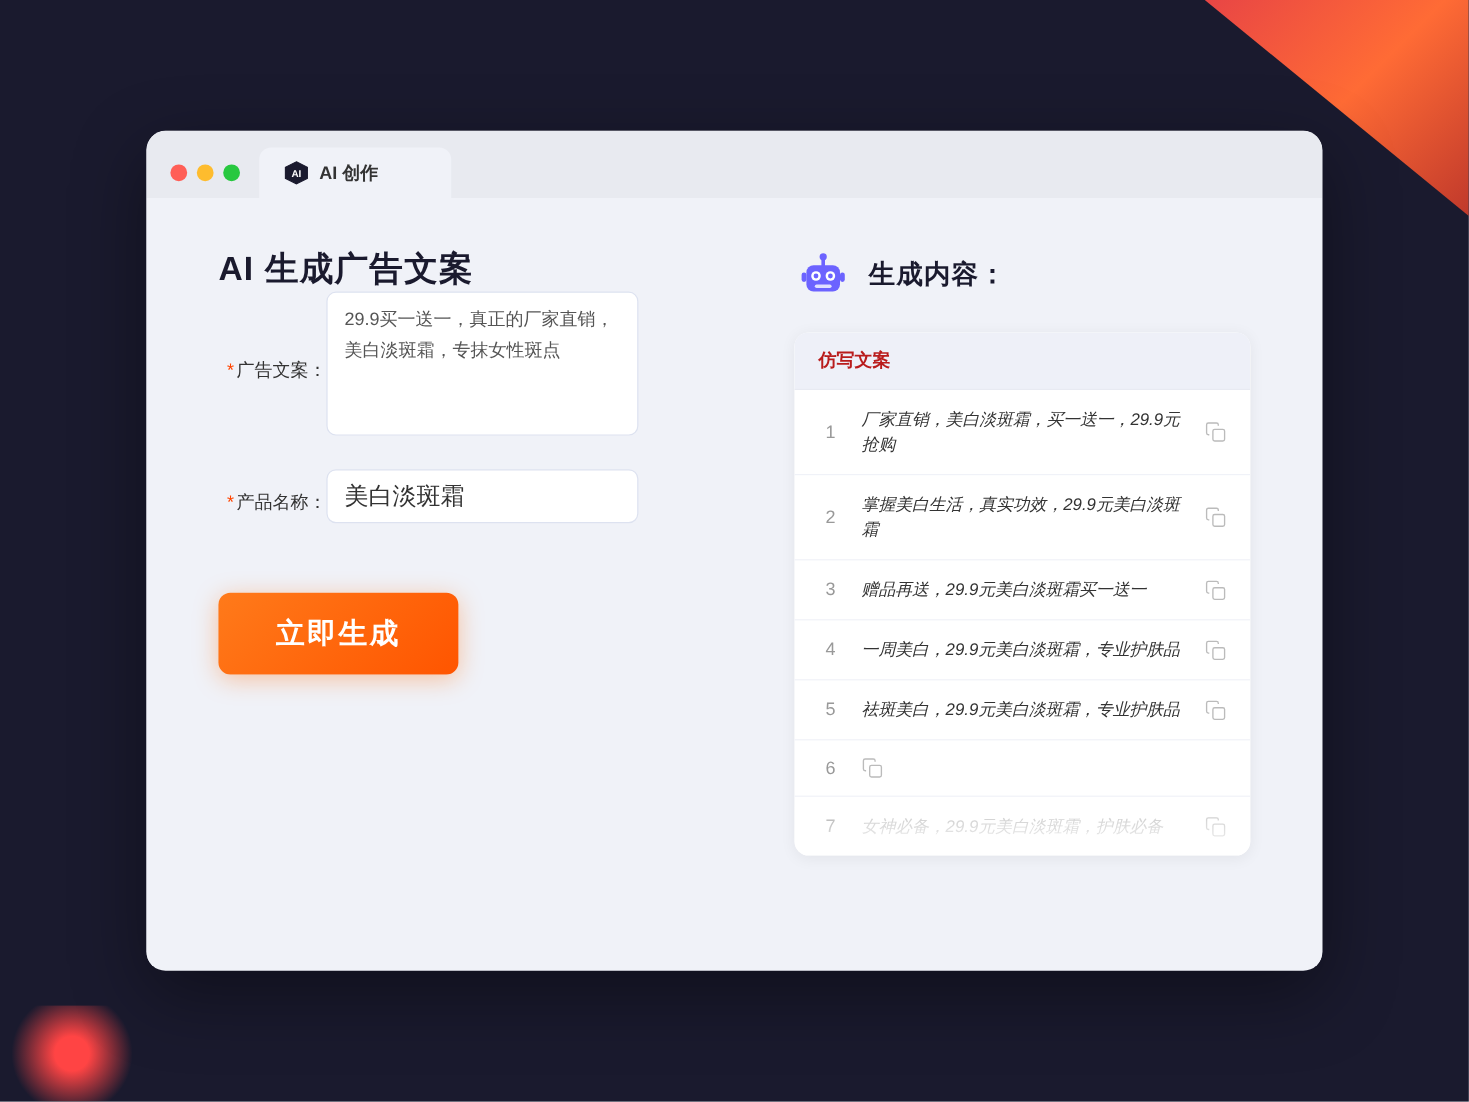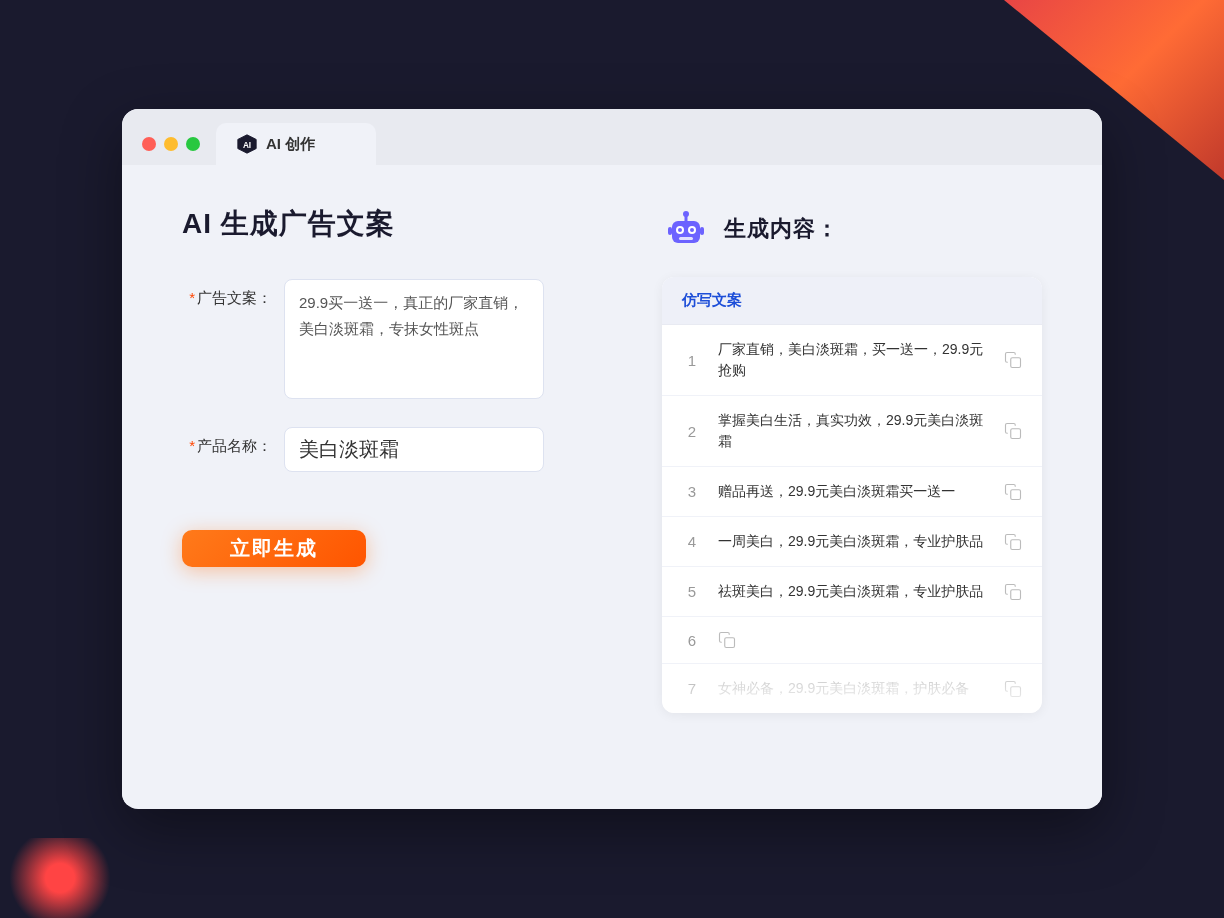--- a/index.html
+++ b/index.html
@@ -106,29 +106,27 @@
 
     
     .left-panel {
       flex: 0 0 420px;
     }
 
     .page-title {
       font-size: 28px;
       font-weight: 700;
       color: #1a1a2e;
-      margin-bottom: 36px;
       letter-spacing: 1px;
     }
 
     .form-group {
       display: flex;
-      align-items: flex-start;
+      align-items: center;
       margin-bottom: 28px;
-      gap: 12px;
     }
 
     .form-label {
       font-size: 15px;
       color: #333;
       min-width: 90px;
       text-align: right;
       padding-top: 10px;
       flex-shrink: 0;
     }
@@ -165,22 +163,22 @@
       height: 120px;
       max-width: 260px;
       line-height: 1.7;
     }
 
     .generate-btn {
       background: linear-gradient(135deg, #ff7a1a, #ff5500);
       color: #fff;
       border: none;
       border-radius: 10px;
-      padding: 5px 48px;
-      font-size: 20px;
+      padding: 18px 48px;
+      font-size: 24px;
       font-weight: 700;
       cursor: pointer;
       margin-top: 30px;
       letter-spacing: 2px;
       box-shadow: 0 4px 20px rgba(255,120,30,0.4);
     }
 
     
     .right-panel {
       flex: 1;
@@ -211,21 +209,21 @@
       border-radius: 12px;
       overflow: hidden;
       box-shadow: 0 2px 12px rgba(0,0,0,0.06);
     }
 
     .table-header {
       background: #eef0f8;
       padding: 14px 20px;
       font-size: 15px;
       font-weight: 600;
-      color: #1d4ed8;
+      color: #b91c1c;
       border-bottom: 1px solid #e8eaf2;
     }
 
     .table-row {
       display: flex;
       align-items: center;
       padding: 14px 20px;
       border-bottom: 1px solid #f0f2f8;
       gap: 16px;
     }
@@ -239,20 +237,21 @@
       color: #999;
       min-width: 20px;
       text-align: center;
     }
 
     .row-text {
       flex: 1;
       font-size: 14px;
       color: #333;
       line-height: 1.5;
+      font-style: italic;
     }
 
     .row-text.muted {
       color: #bbb;
     }
 
     .copy-icon {
       width: 18px;
       height: 18px;
       color: #bbb;

